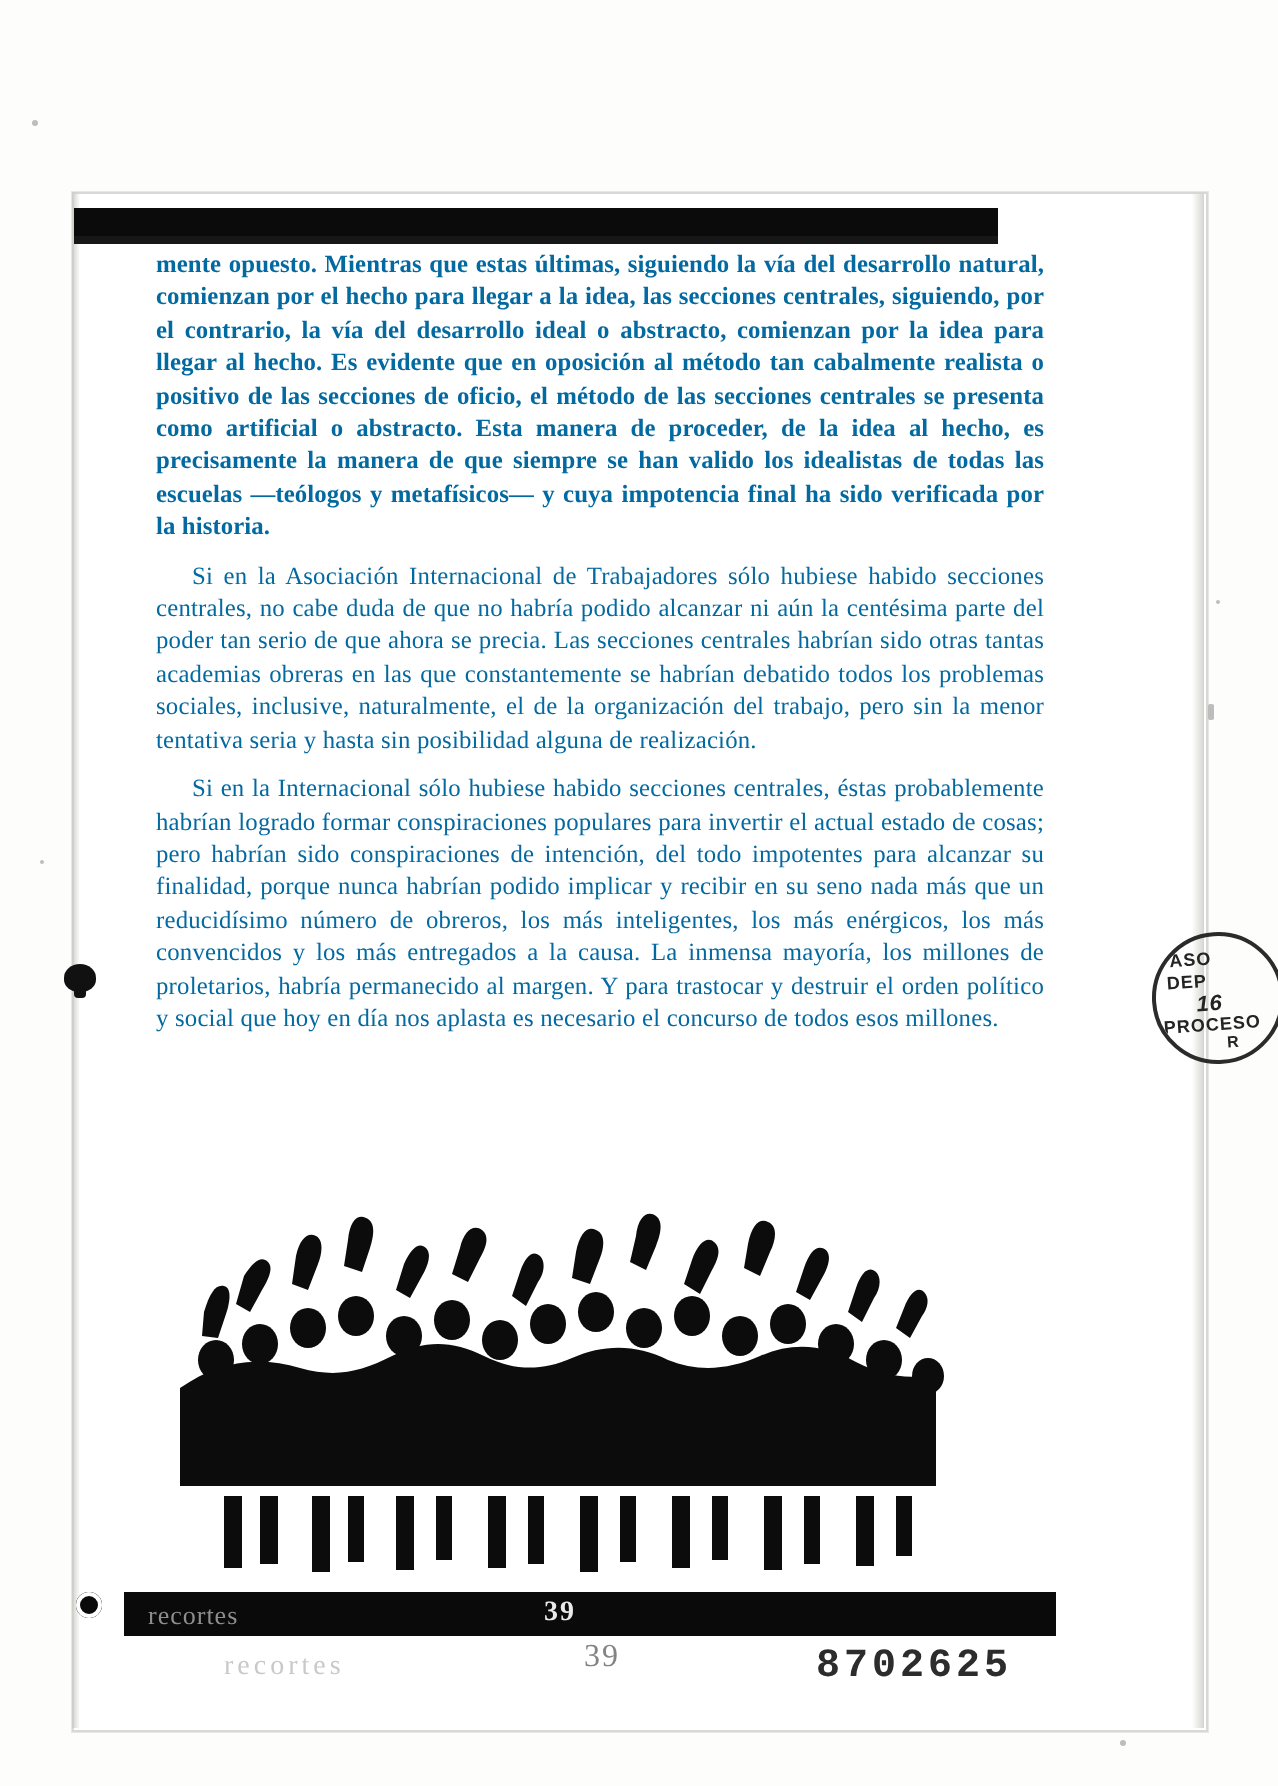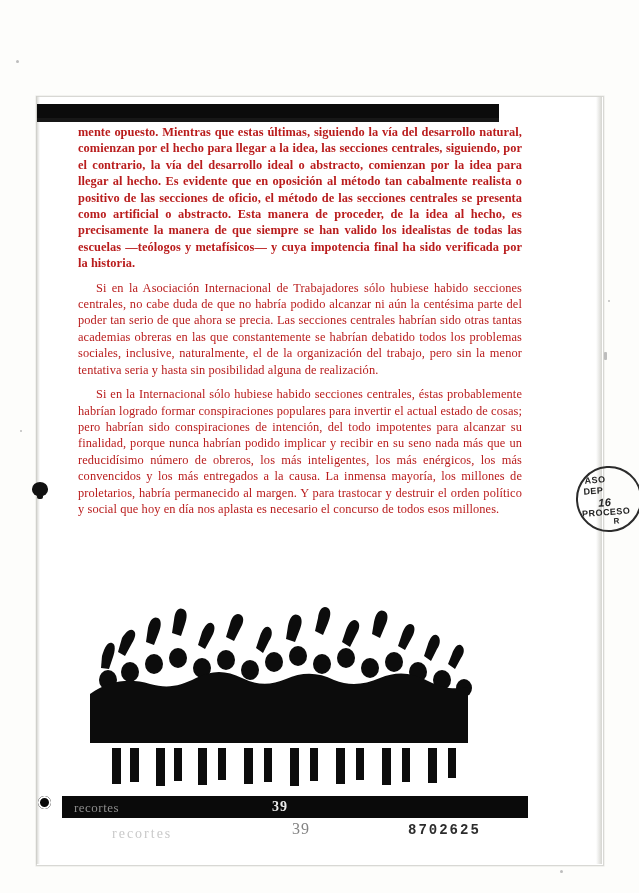--- a/index.html
+++ b/index.html
@@ -71,21 +71,21 @@
     position: absolute;
     left: 78px;
     top: 124px;
     width: 444px;
   }
   .para {
     margin: 0;
     text-align: justify;
     font-size: 12.4px;
     line-height: 16.4px;
-    color: #b91c1c;
+    color: #0369a1;
     letter-spacing: 0.1px;
     font-family: "Liberation Serif", serif;
   }
   .para + .para {
     text-indent: 18px;
     margin-top: 8px;
   }
   .para.bold-ish {
     font-weight: 600;
     letter-spacing: 0.05px;
@@ -147,21 +147,21 @@
     top: 826px;
     font-size: 14px;
     color: #c9c9c9;
     font-family: "Liberation Serif", serif;
     letter-spacing: 2px;
   }
   .barcode-number {
     position: absolute;
     left: 408px;
     top: 822px;
-    font-size: 14px;
+    font-size: 20px;
     color: #2c2c2c;
     font-family: "Liberation Mono", monospace;
     letter-spacing: 2px;
     font-weight: bold;
   }
 
   
   .stamp {
     position: absolute;
     left: 576px;

